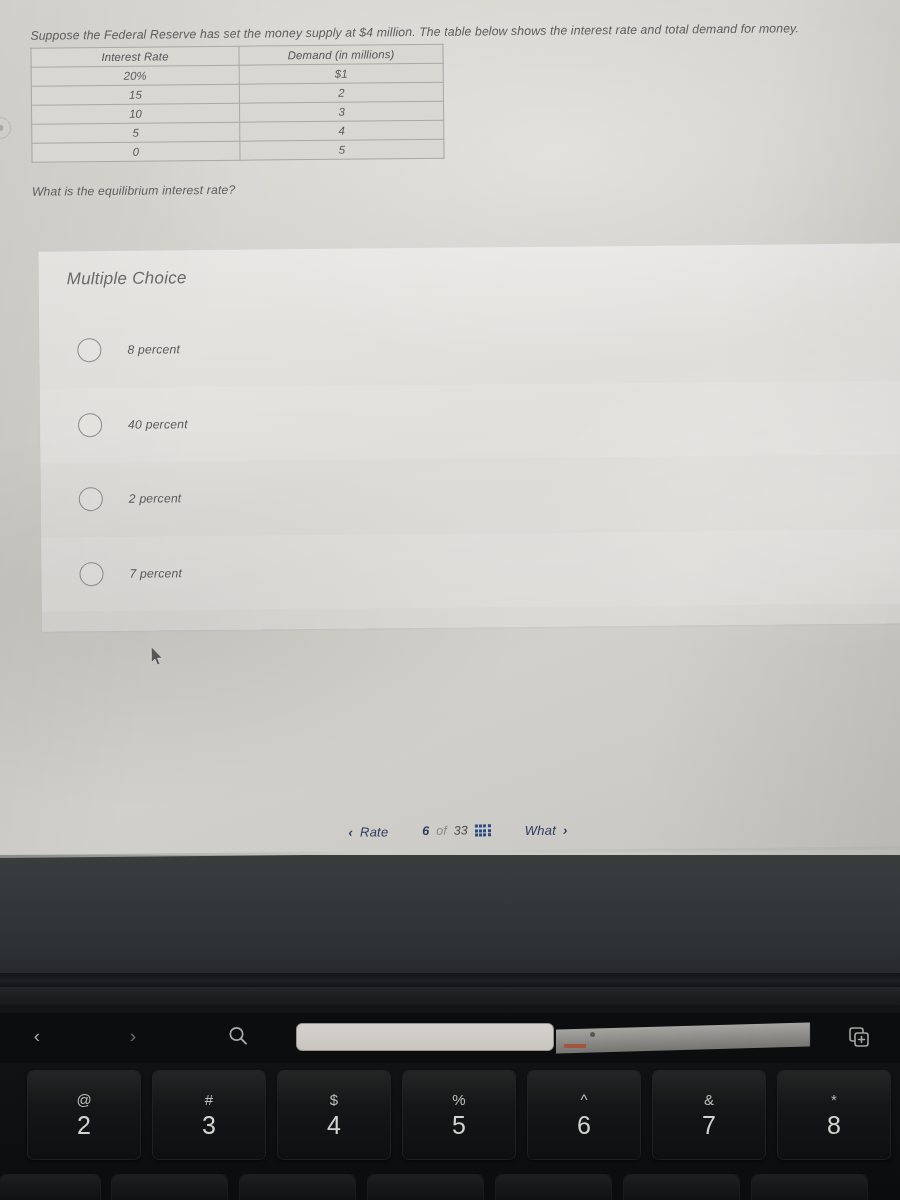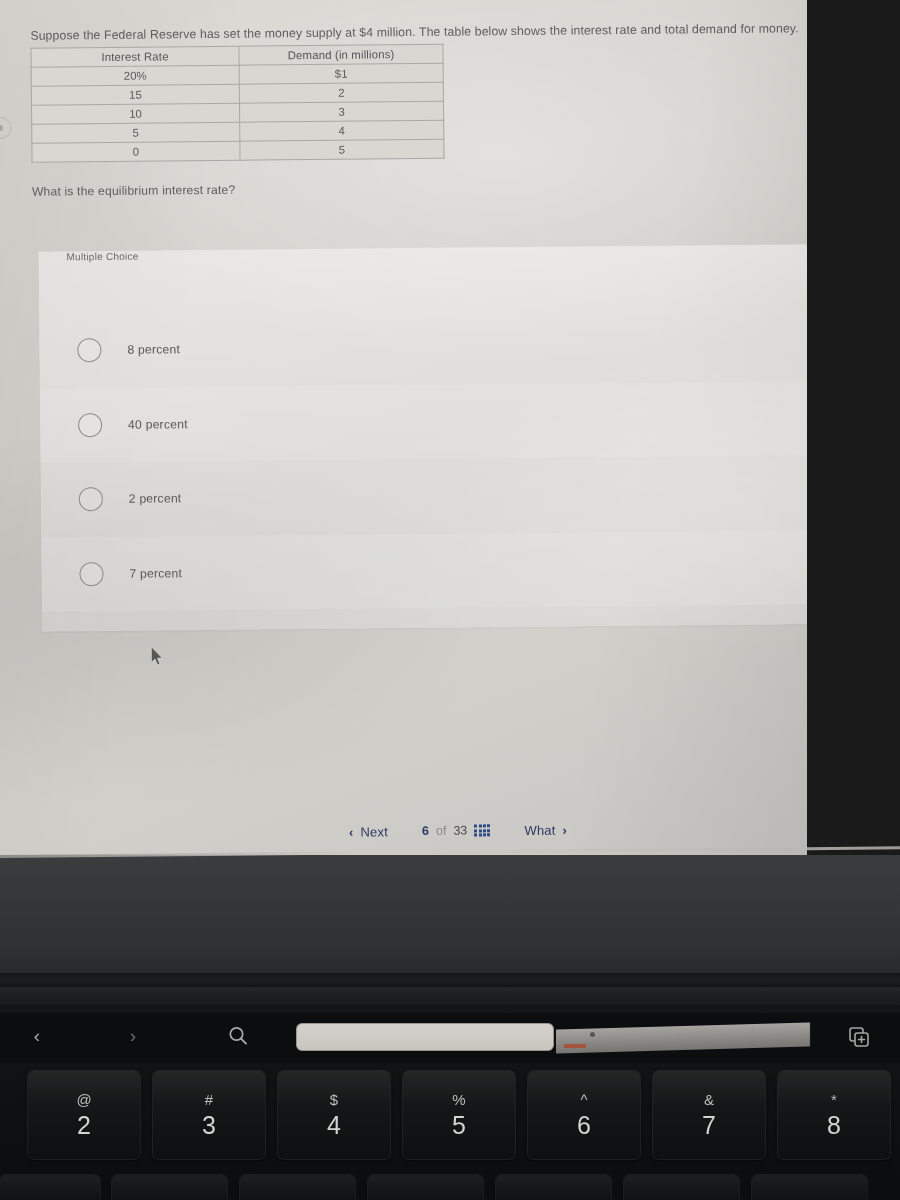--- a/index.html
+++ b/index.html
@@ -17,24 +17,25 @@
     position: relative;
     width: 900px;
     height: 1200px;
     overflow: hidden;
   }
 
   
   .screen {
     position: absolute;
     left: 0; top: 0;
-    width: 807px;
+    width: 900px;
     height: 858px;
     background: linear-gradient(160deg, #dcdad4 0%, #d6d4cf 22%, #ceccc7 50%, #d2d0cb 72%, #c8c6c2 100%);
     overflow: hidden;
+    font-style: italic;
   }
   
   .screen::after {
     content: "";
     position: absolute; inset: 0;
     background:
       radial-gradient(ellipse 700px 340px at 62% 18%, rgba(255,255,255,0.34), rgba(255,255,255,0) 62%),
       radial-gradient(ellipse 560px 300px at 18% 72%, rgba(0,0,0,0.055), rgba(0,0,0,0) 65%),
       radial-gradient(ellipse 420px 220px at 92% 58%, rgba(255,255,255,0.16), rgba(255,255,255,0) 70%),
       linear-gradient(100deg, rgba(0,0,0,0.05) 0%, rgba(0,0,0,0) 26%, rgba(0,0,0,0) 74%, rgba(0,0,0,0.07) 100%);
@@ -99,22 +100,22 @@
   .answer-card {
     position: absolute;
     left: 36px; top: 252px;
     width: 864px;
     height: 380px;
     background: linear-gradient(180deg, rgba(255,255,255,0.44), rgba(255,255,255,0.20));
     box-shadow: 0 1px 2px rgba(0,0,0,0.04);
   }
   .mc-label {
     position: absolute;
-    left: 28px; top: 0;
-    font-size: 10px;
+    left: 28px; top: 18px;
+    font-size: 17px;
     color: #6a6a6c;
     letter-spacing: 0.25px;
   }
 
   .options { position: absolute; left: 0; top: 62px; width: 100%; }
   .option {
     position: relative;
     height: 74.5px;
     display: flex;
     align-items: center;
@@ -384,21 +385,21 @@
           </div>
         </div>
 
         <svg class="cursor" viewBox="0 0 14 20">
           <polygon points="1,0 1,16 4.6,12.6 7.2,18.6 9.6,17.4 7.2,11.8 12,11.6" fill="#4a4a4a" stroke="#e8e8e8" stroke-width="0.7"></polygon>
         </svg>
 
         <div class="nav-bar">
           <div class="nav-btn">
             <span class="nav-chev">‹</span>
-            <span>Next</span>
+            <span>Rate</span>
           </div>
 
           <div class="nav-counter">
             <span class="cur">6</span>
             <span>of</span>
             <span class="tot">33</span>
             <span class="grid-icon">
               <i></i>
                 <i></i>
                 <i></i>

